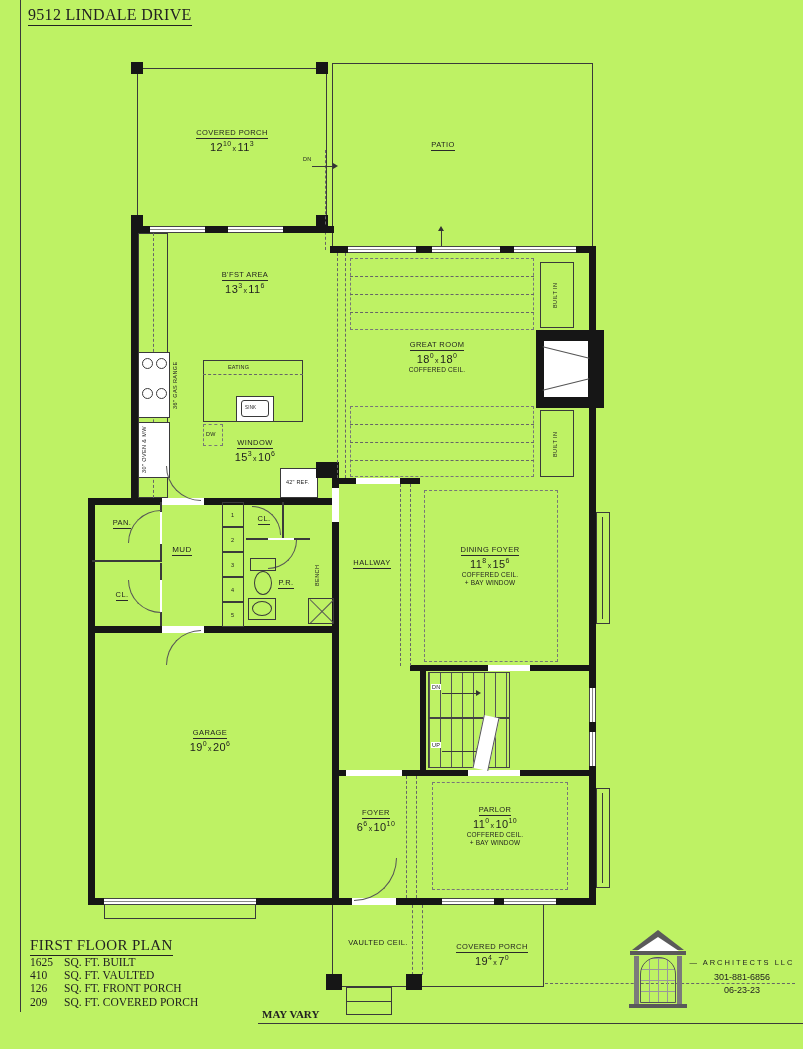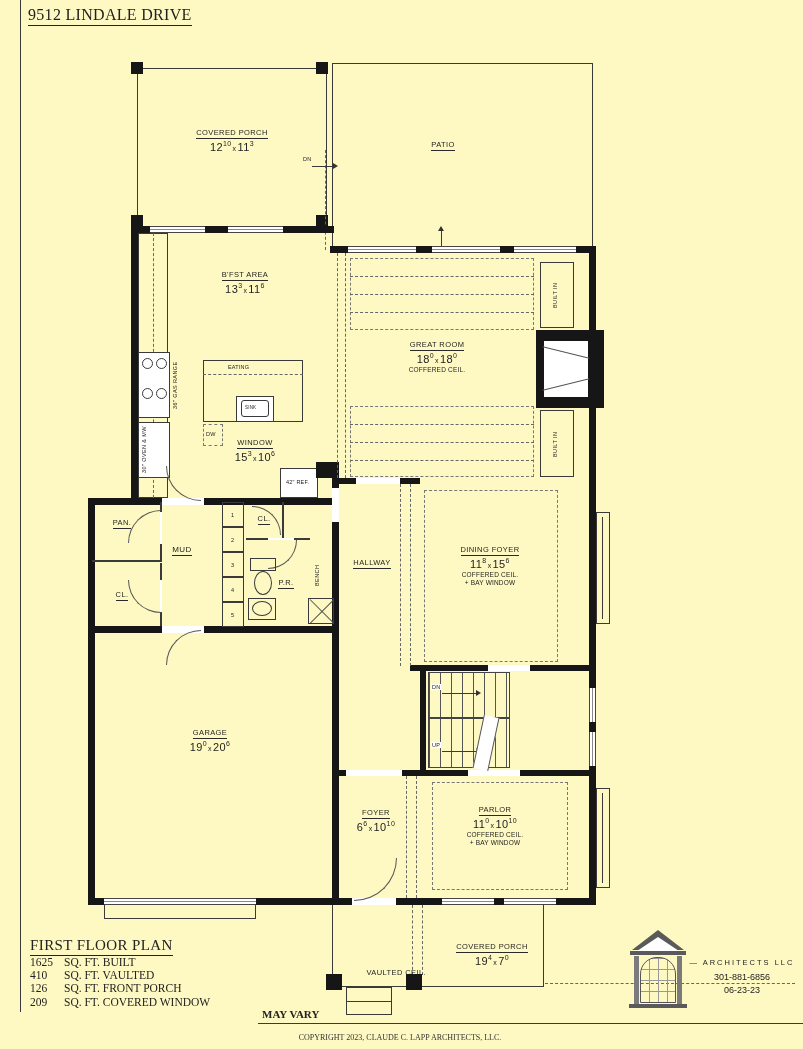--- a/index.html
+++ b/index.html
@@ -1,16 +1,16 @@
 <!DOCTYPE html>
 <html><head>
 <meta charset="utf-8">
 <style>
   html,body{margin:0;padding:0;background:#fff;}
-  .page{position:relative;width:803px;height:1049px;background:#fef9c3;overflow:hidden;
+  .page{position:relative;width:803px;height:1049px;background:#bef264;overflow:hidden;
         font-family:"Liberation Sans",sans-serif;color:#222;}
   .abs{position:absolute;}
   .w{position:absolute;background:#161616;}
   .ln{position:absolute;background:#3a3a3a;}
   .dsh-h{position:absolute;border-top:1px dashed #666;height:0;}
   .dsh-v{position:absolute;border-left:1px dashed #666;width:0;}
   .box{position:absolute;border:1px solid #3a3a3a;box-sizing:border-box;background:#fff;}
   .dbox{position:absolute;border:1px dashed #777;box-sizing:border-box;}
   .gap{position:absolute;background:#fff;}
   .win-h{position:absolute;background:#fff;border-top:1px solid #444;border-bottom:1px solid #444;box-sizing:border-box;}
@@ -284,41 +284,40 @@
   </div>
 
   <div class="ln" style="left:332px;top:905px;width:1px;height:82px;"></div>
   <div class="ln" style="left:543px;top:905px;width:1px;height:82px;"></div>
   <div class="ln" style="left:332px;top:986px;width:212px;height:1px;"></div>
   <div class="dsh-v" style="left:412px;top:905px;height:70px;"></div>
   <div class="dsh-v" style="left:422px;top:905px;height:70px;"></div>
   <div class="post" style="left:326px;top:974px;width:16px;height:16px;"></div>
   <div class="post" style="left:406px;top:974px;width:16px;height:16px;"></div>
   <div class="dsh-h" style="left:545px;top:983px;width:250px;"></div>
-  <div class="rlabel" style="left:330px;top:968px;width:96px;text-align:right;">
+  <div class="rlabel" style="left:330px;top:938px;width:96px;">
     <span class="rname nounder">VAULTED CEIL.</span>
   </div>
   <div class="rlabel" style="left:432px;top:942px;width:120px;">
     <span class="rname">COVERED PORCH</span>
     <div class="rdim"><span>19</span><span class="in">4</span><span class="sep">x</span><span>7</span><span class="in">0</span></div>
   </div>
   <div class="box" style="left:346px;top:987px;width:46px;height:28px;background:none;"></div>
   <div class="ln" style="left:346px;top:1001px;width:46px;height:1px;"></div>
 
   <div class="tblock">
     <div class="head">FIRST FLOOR PLAN</div>
     <div class="row"><span class="num">1625</span><span>SQ. FT. BUILT</span></div>
     <div class="row"><span class="num">410</span><span>SQ. FT. VAULTED</span></div>
     <div class="row"><span class="num">126</span><span>SQ. FT. FRONT PORCH</span></div>
-    <div class="row"><span class="num">209</span><span>SQ. FT. COVERED WINDOW</span></div>
+    <div class="row"><span class="num">209</span><span>SQ. FT. COVERED PORCH</span></div>
   </div>
 
   <div class="mayvary">MAY VARY</div>
   <div class="ln" style="left:258px;top:1023px;width:545px;height:1px;"></div>
-  <div class="copy">COPYRIGHT 2023, CLAUDE C. LAPP ARCHITECTS, LLC.</div>
 
   <div class="abs" style="left:632px;top:930px;width:52px;height:80px;">
     <div class="abs" style="left:0;top:0;width:0;height:0;border-left:26px solid transparent;border-right:26px solid transparent;border-bottom:20px solid #5a5a5a;"></div>
     <div class="abs" style="left:5px;top:7px;width:0;height:0;border-left:21px solid transparent;border-right:21px solid transparent;border-bottom:14px solid #fff;"></div>
     <div class="abs" style="left:-2px;top:21px;width:56px;height:4px;background:#5a5a5a;"></div>
     <div class="abs" style="left:2px;top:26px;width:5px;height:48px;background:#7b7b7b;"></div>
     <div class="abs" style="left:45px;top:26px;width:5px;height:48px;background:#7b7b7b;"></div>
     <div class="abs" style="left:8px;top:27px;width:36px;height:46px;border:1px solid #555;border-radius:17px 17px 0 0;box-sizing:border-box;
          background:repeating-linear-gradient(90deg,transparent 0 8px,#999 8px 9px),repeating-linear-gradient(0deg,transparent 0 10px,#999 10px 11px);"></div>
     <div class="abs" style="left:-3px;top:74px;width:58px;height:4px;background:#5a5a5a;"></div>

